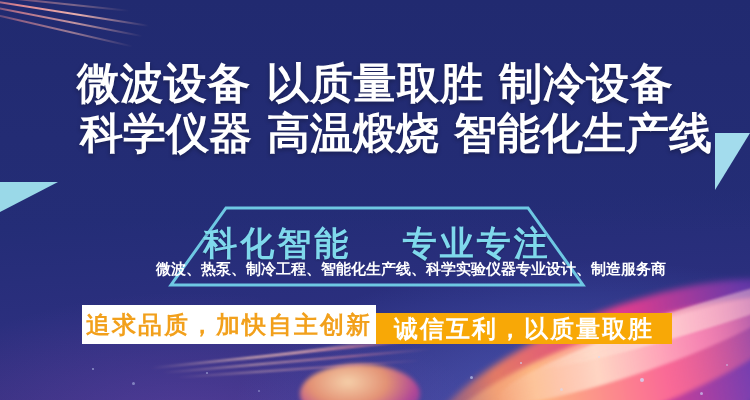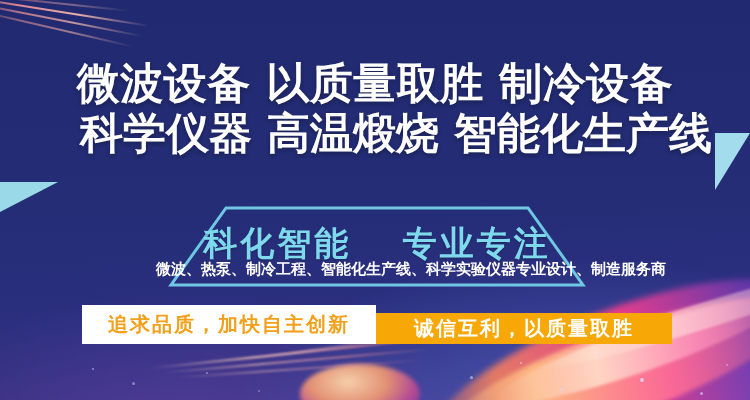--- a/index.html
+++ b/index.html
@@ -134,21 +134,21 @@
     white-space:nowrap;
   }
   
   .slogans{
     position:absolute; left:82px; top:305px;
     width:590px; height:39px;
     display:flex;
   }
   .slogan{
     display:flex; align-items:center; justify-content:center;
-    font-size:20px; font-weight:700;
+    font-size:24px; font-weight:700;
     letter-spacing:2px;
     white-space:nowrap;
   }
   .slogan-left{
     width:294px; background:#ffffff; color:#f2a01b;
   }
   .slogan-right{
     width:296px; background:#f8a806; color:#ffffff;margin-top:8px;
   }
 </style>

